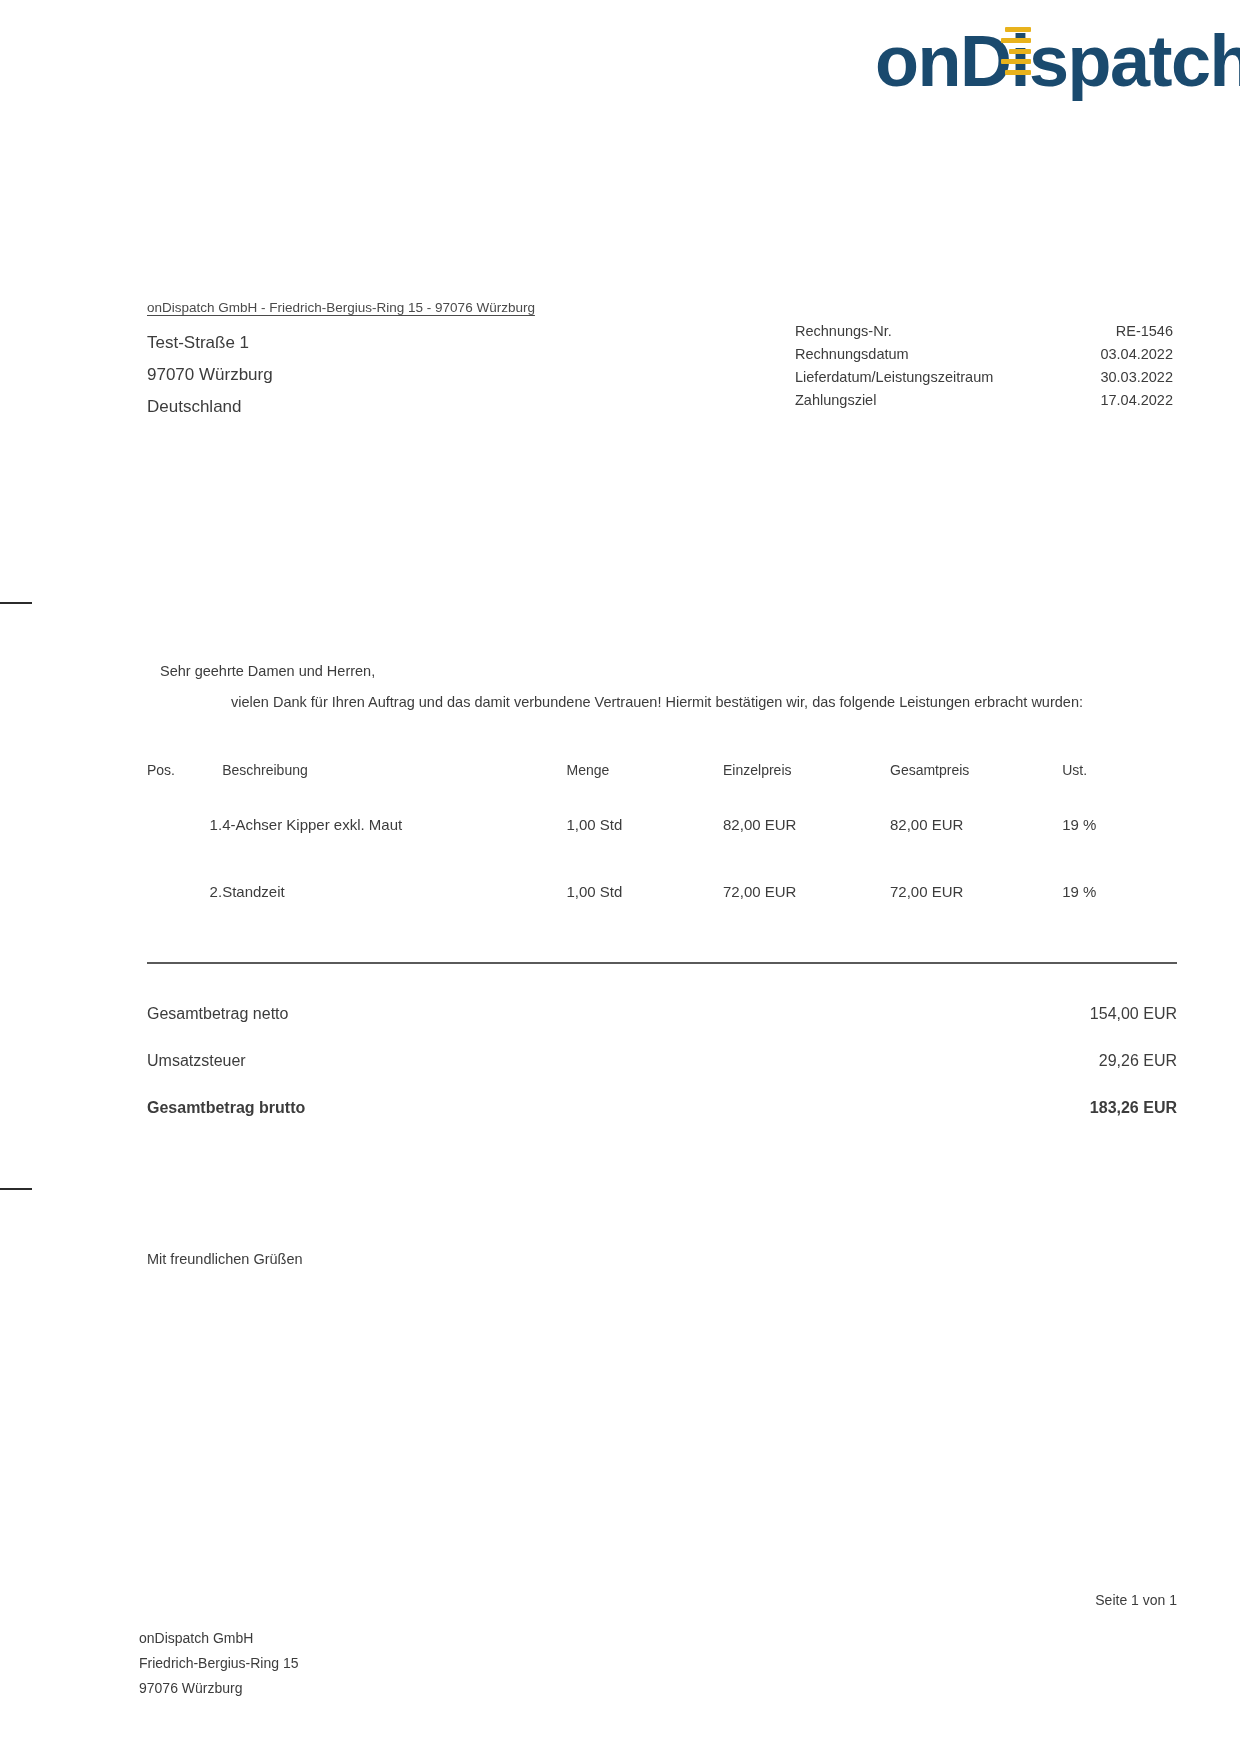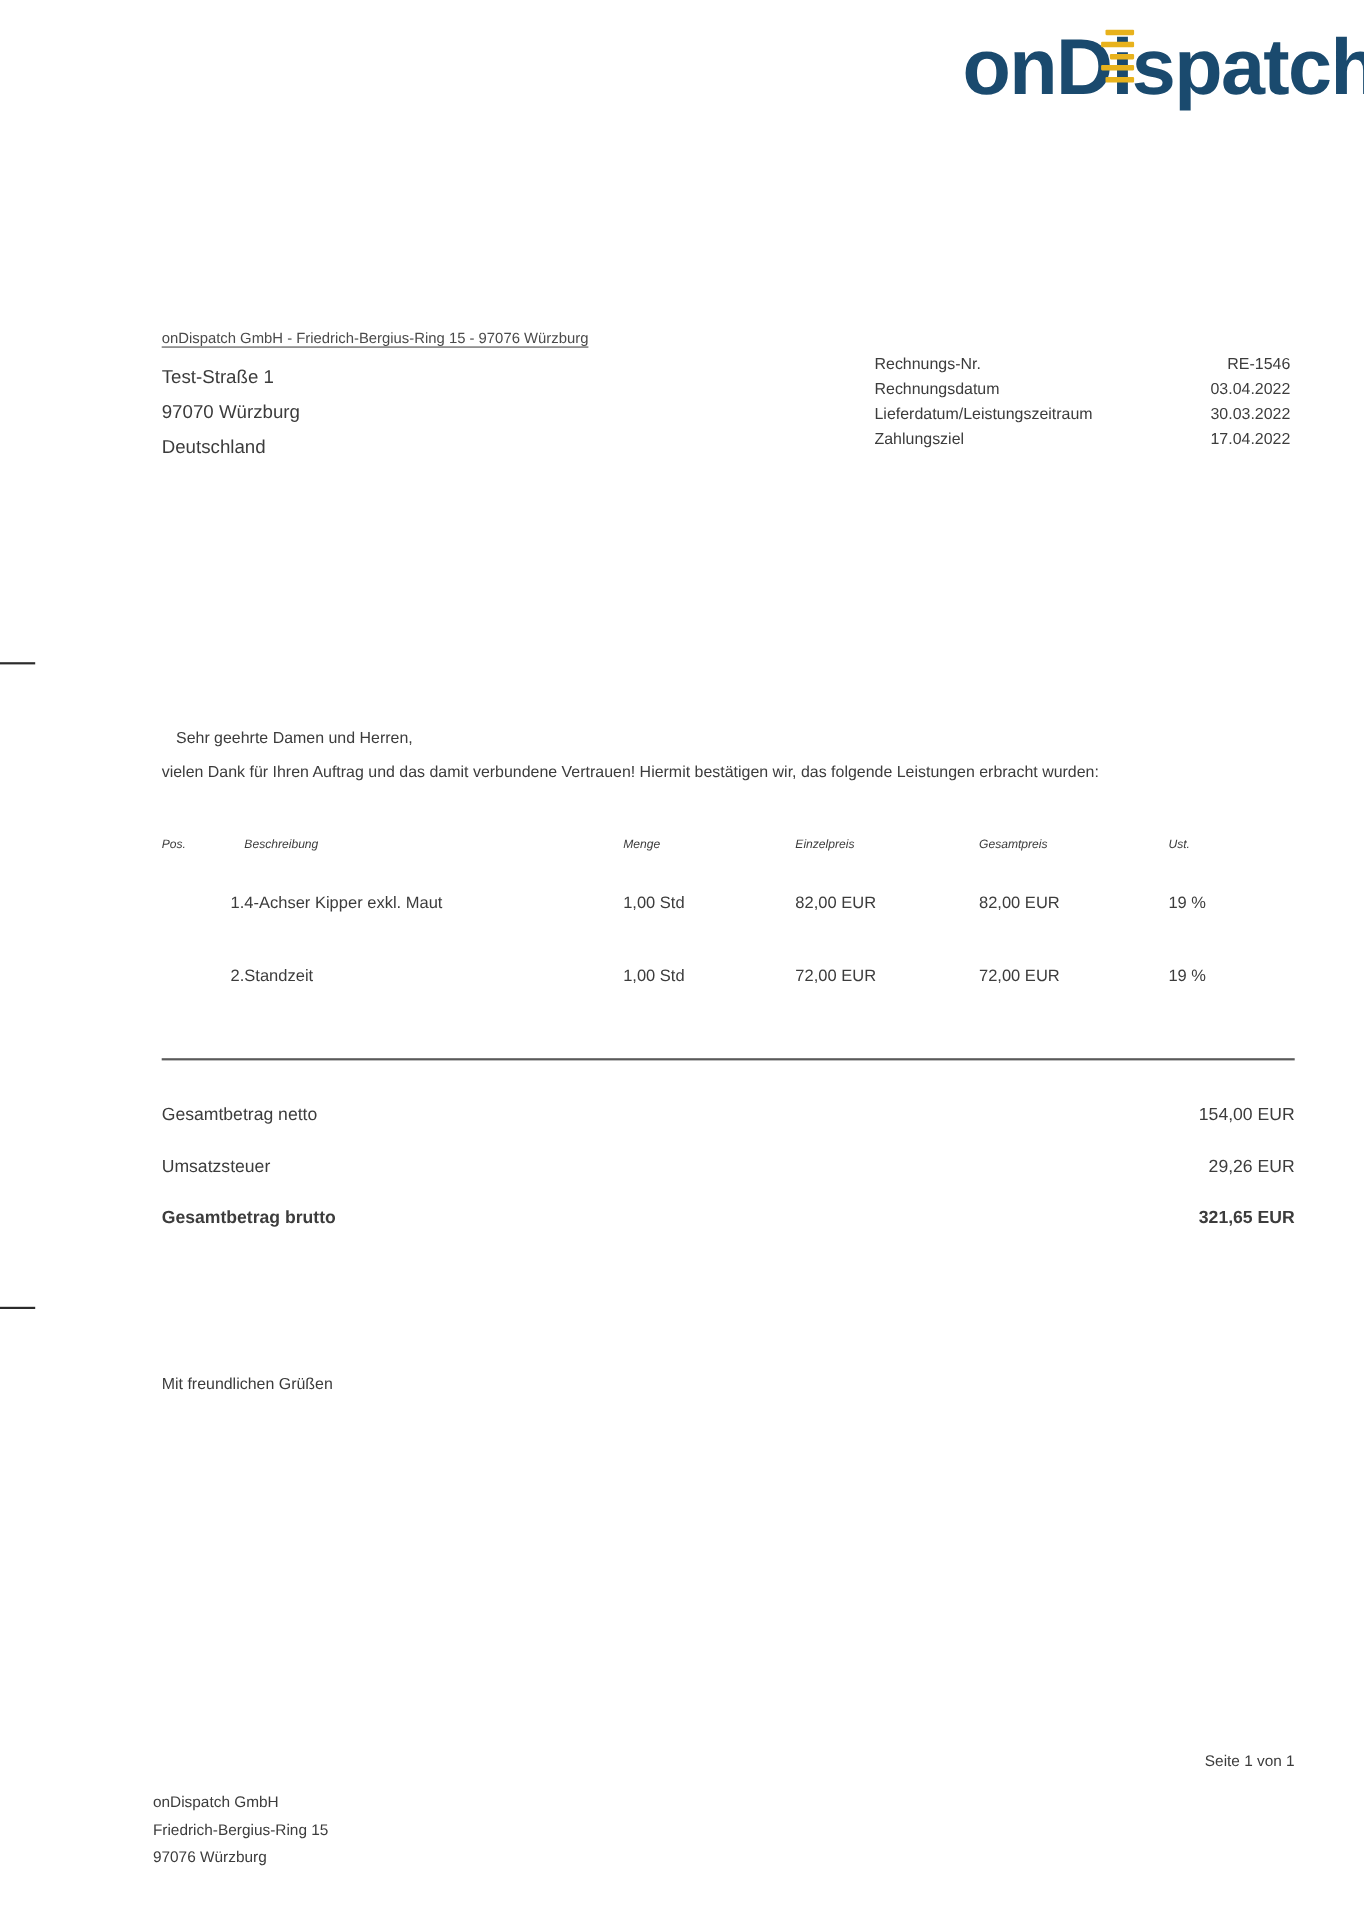--- a/index.html
+++ b/index.html
@@ -135,39 +135,39 @@
     font-size: 14.5px;
     color: #3c3c3c;
   }
   .intro-2 {
     position: absolute;
     left: 147px;
     top: 694px;
     font-size: 14.5px;
     color: #3c3c3c;
     width: 1020px;
+    text-align: center;
   }
 
   
   .items {
     position: absolute;
     left: 147px;
     top: 762px;
     width: 1030px;
     border-collapse: collapse;
     font-size: 15px;
     color: #3c3c3c;
   }
   .items th {
     font-weight: 400;
-    font-style: italic;
     text-align: left;
     padding: 0 0 12px 0;
     color: #3c3c3c;
-    font-size: 11px;
+    font-size: 14px;
   }
   .items td {
     padding: 26px 0 24px 0;
     vertical-align: top;
   }
   .c-pos   { width: 72px;  text-align: right; padding-right: 14px; }
   .c-desc  { width: 330px; }
   .c-menge { width: 150px; }
   .c-einz  { width: 160px; }
   .c-ges   { width: 165px; }
@@ -317,21 +317,21 @@
     <div class="tot-row">
       <span>Gesamtbetrag netto</span>
       <span>154,00 EUR</span>
     </div>
     <div class="tot-row">
       <span>Umsatzsteuer</span>
       <span>29,26 EUR</span>
     </div>
     <div class="tot-row bold">
       <span>Gesamtbetrag brutto</span>
-      <span>321,65 EUR</span>
+      <span>183,26 EUR</span>
     </div>
   </div>
 
   <div class="regards">Mit freundlichen Grüßen</div>
 
   <div class="page-no">Seite 1 von 1</div>
   <div class="footer">
     <div>onDispatch GmbH</div>
     <div>Friedrich-Bergius-Ring 15</div>
     <div>97076 Würzburg</div>

